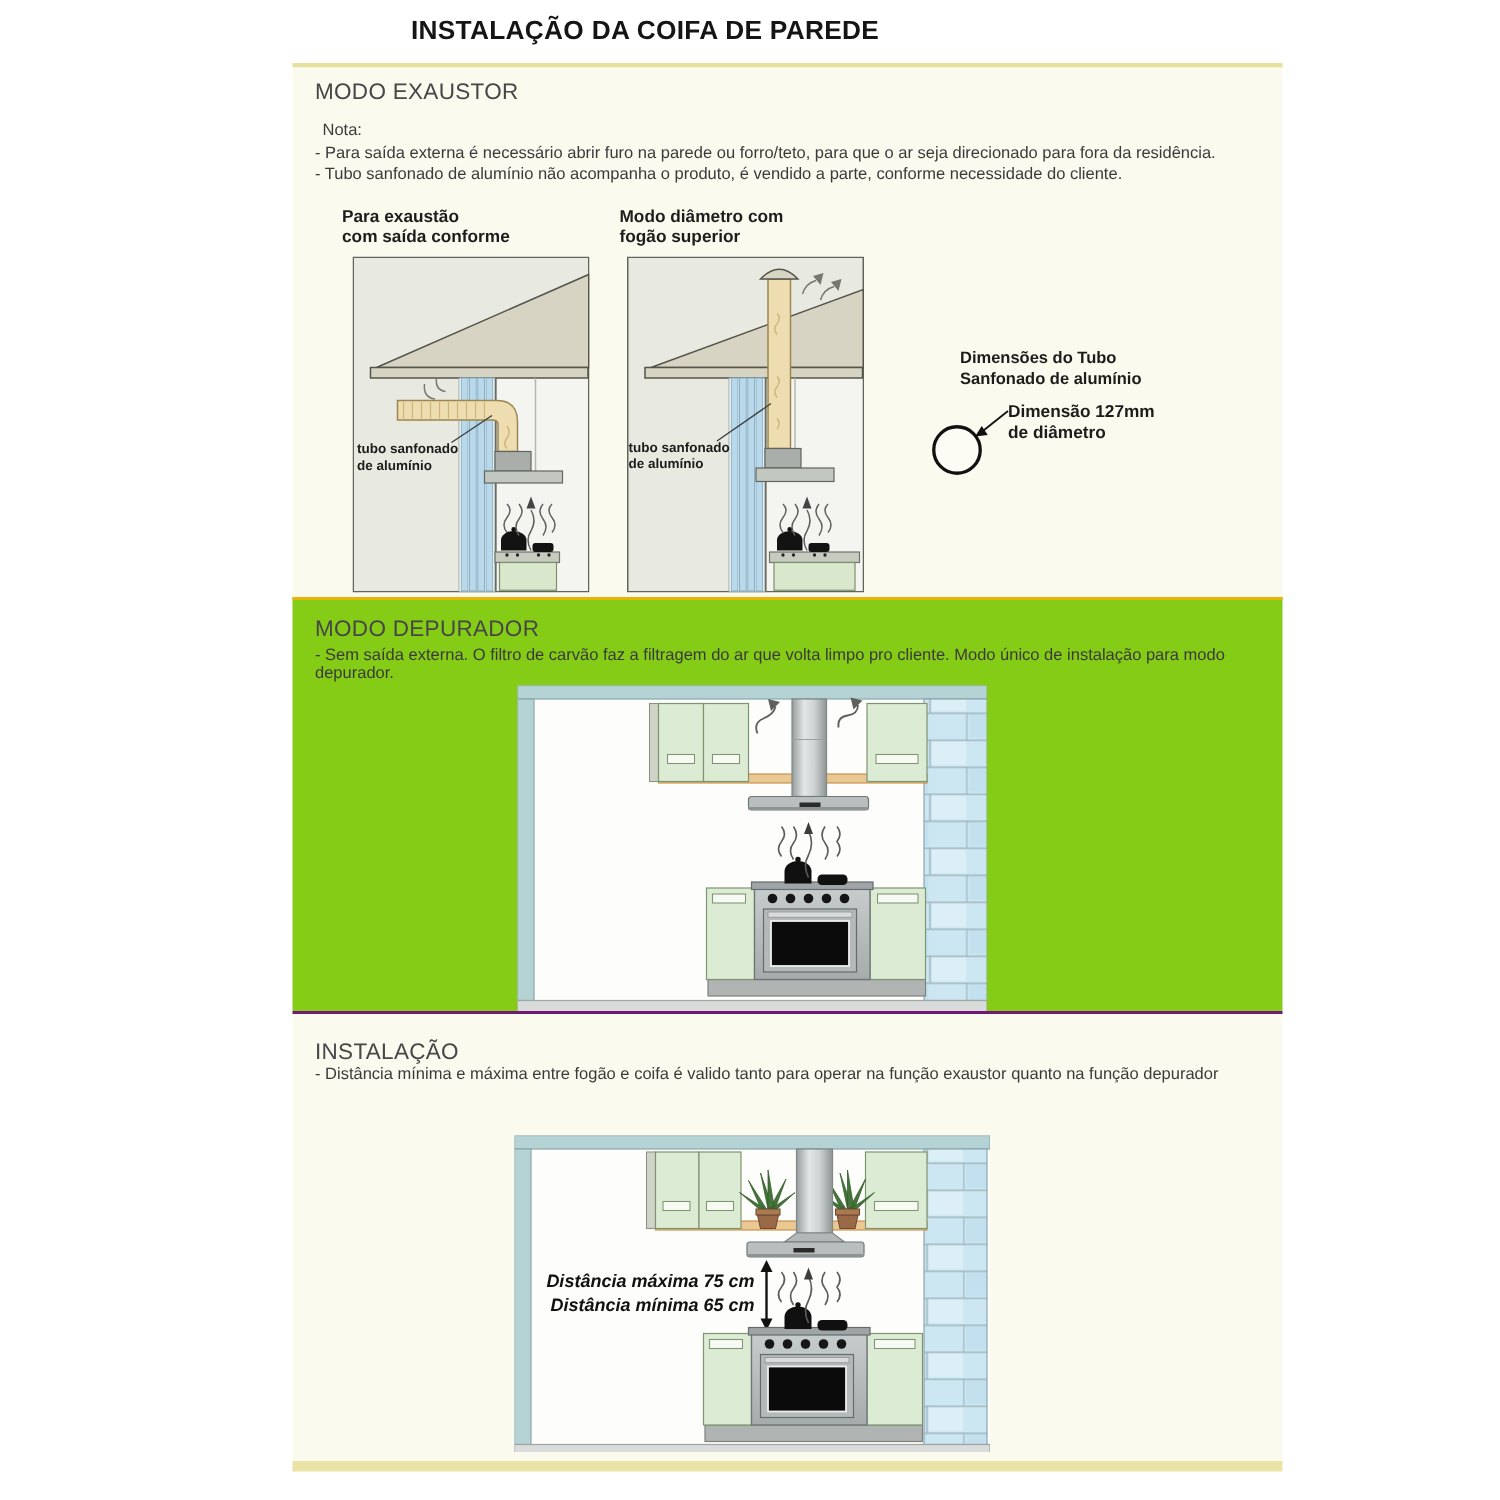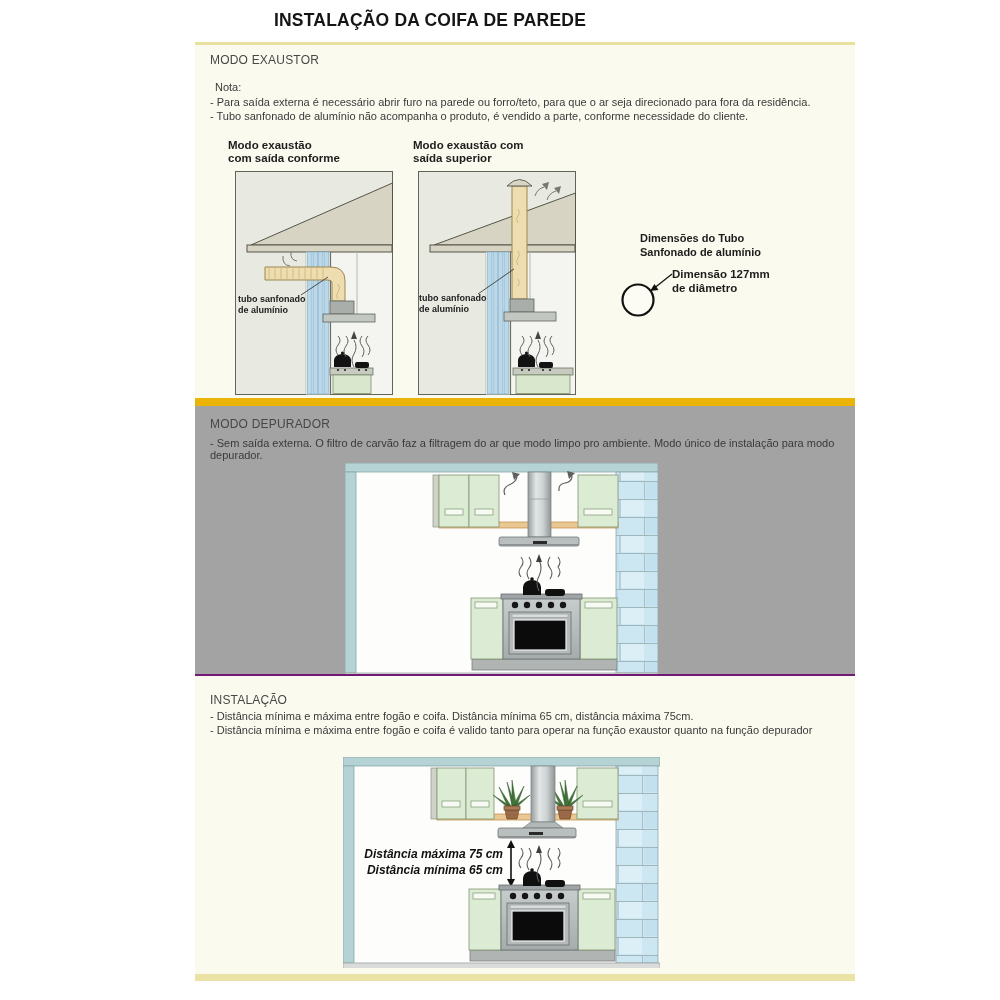--- a/index.html
+++ b/index.html
@@ -1,24 +1,24 @@
 <!DOCTYPE html>
 <html><head>
 <meta charset="utf-8">
 <style>
   html,body{margin:0;padding:0;background:#fff;}
   .page{position:relative;width:860px;height:1000px;background:#ffffff;font-family:"Liberation Sans",sans-serif;overflow:hidden;}
   .title{position:absolute;top:10px;left:0;right:0;text-align:center;font-size:17.5px;font-weight:bold;color:#151515;letter-spacing:.2px;}
   .content{position:absolute;left:195px;top:42px;width:660px;height:936px;border-top:3px solid #e7e09f;box-sizing:border-box;}
   .section{position:absolute;left:0;width:660px;}
   .sec-exaustor{top:0;height:353px;background:#fbfaee;}
-  .sec-depurador{top:353px;height:276px;background:#a3a3a3;border-top:8px solid #eab308;box-sizing:border-box;}
+  .sec-depurador{top:353px;height:276px;background:#84cc16;border-top:2px solid #eab308;box-sizing:border-box;}
   .sec-instalacao{top:629px;height:300px;background:#fbfaee;border-top:2px solid #701a75;box-sizing:border-box;}
   .bottom-band{position:absolute;top:929px;left:0;width:660px;height:7px;background:#ebe3a5;}
-  .sec-heading{position:absolute;font-size:12px;color:#474747;letter-spacing:.2px;text-align:center;}
+  .sec-heading{position:absolute;font-size:15px;color:#474747;letter-spacing:.2px;text-align:center;}
   .note-label{position:absolute;font-size:11px;color:#3a3a3a;}
   .notes{position:absolute;font-size:11px;color:#3a3a3a;}
   .notes p{margin:0 0 3px 0;line-height:11px;}
   .diag-title{position:absolute;font-size:11.5px;font-weight:bold;color:#1d1d1d;line-height:13px;}
   .abs{position:absolute;}
   svg text{font-family:"Liberation Sans",sans-serif;}
 </style>
 </head>
 <body>
 
@@ -29,26 +29,26 @@
 
     <div class="section sec-exaustor">
       <div class="sec-heading" style="left:15px;top:8px;">MODO EXAUSTOR</div>
       <div class="note-label" style="left:20px;top:36px;">Nota:</div>
       <div class="notes" style="left:15px;top:52px;">
         <p>- Para saída externa é necessário abrir furo na parede ou forro/teto, para que o ar seja direcionado para fora da residência.</p>
         <p>- Tubo sanfonado de alumínio não acompanha o produto, é vendido a parte, conforme necessidade do cliente.</p>
       </div>
 
       <div class="diag-title" style="left:33px;top:94px;">
-        <div>Modo exaustão</div>
+        <div>Para exaustão</div>
         <div>com saída conforme</div>
       </div>
       <div class="diag-title" style="left:218px;top:94px;">
-        <div>Modo exaustão com</div>
-        <div>saída superior</div>
+        <div>Modo diâmetro com</div>
+        <div>fogão superior</div>
       </div>
 
       <svg class="abs" style="left:40px;top:126px;" width="158" height="224" viewBox="0 0 158 224">
         <rect x="0.5" y="0.5" width="157" height="223" fill="#e8eae1" stroke="#61645a"></rect>
         <rect x="96" y="81" width="61" height="142" fill="#f4f5f1"></rect>
         <polygon points="16,74 157.5,74 157.5,12" fill="#d8d4c3" stroke="#54544a" stroke-width="1"></polygon>
         <rect x="12" y="74" width="145" height="7" fill="#d8d4c3" stroke="#54544a"></rect>
         <g>
           <rect x="71" y="81" width="24" height="142.5" fill="#ffffff" stroke="#9aa39c" stroke-width="0.6"></rect>
           <rect x="72.5" y="81" width="4.5" height="142" fill="#b9d9ea" stroke="#7fa9c2" stroke-width="0.6"></rect>
@@ -158,21 +158,21 @@
         <circle cx="38" cy="72" r="15.5" fill="#fdfcf4" stroke="#111" stroke-width="2.2"></circle>
         <line x1="55" y1="59.5" x2="72" y2="46" stroke="#111" stroke-width="1.2"></line>
         <polygon points="50,63 58.5,62 54.5,56" fill="#111"></polygon>
         <text x="72" y="50" font-size="11.5" font-weight="bold" fill="#1c1c1c">Dimensão 127mm</text>
         <text x="72" y="64" font-size="11.5" font-weight="bold" fill="#1c1c1c">de diâmetro</text>
       </svg>
     </div>
 
     <div class="section sec-depurador">
       <div class="sec-heading" style="left:15px;top:11px;">MODO DEPURADOR</div>
-      <div class="notes" style="left:15px;top:31px;">- Sem saída externa. O filtro de carvão faz a filtragem do ar que modo limpo pro ambiente. Modo único de instalação para modo depurador.</div>
+      <div class="notes" style="left:15px;top:31px;">- Sem saída externa. O filtro de carvão faz a filtragem do ar que volta limpo pro cliente. Modo único de instalação para modo depurador.</div>
 
       <svg class="abs" style="left:150px;top:57px;" width="313" height="218" viewBox="0 0 313 218">
         <defs>
           <pattern id="bp1" width="50" height="36" patternUnits="userSpaceOnUse">
             <rect width="50" height="36" fill="#cde7f2"></rect>
             <rect x="26" y="1" width="23" height="16" fill="#dceff7"></rect>
             <rect x="1" y="19" width="23" height="16" fill="#c2e0ee"></rect>
             <path d="M0,0.5 H50 M0,18.5 H50 M25,0 V18 M49.7,18 V36" stroke="#9fb6bd" stroke-width="1" fill="none"></path>
           </pattern>
           <linearGradient id="hg1" x1="0" y1="0" x2="1" y2="0">
@@ -247,21 +247,20 @@
             <path d="M194,128 q-4,-8 0,-15 q4,-8 0,-16"></path>
           </g>
           <polygon points="191,99 197,99 194,91" fill="#3d3d3d"></polygon>
         </g>
       </svg>
     </div>
 
     <div class="section sec-instalacao">
       <div class="sec-heading" style="left:15px;top:17px;">INSTALAÇÃO</div>
       <div class="notes" style="left:15px;top:35px;">
-        <p>- Distância mínima e máxima entre fogão e coifa. Distância mínima 65 cm, distância máxima 75cm.</p>
         <p>- Distância mínima e máxima entre fogão e coifa é valido tanto para operar na função exaustor quanto na função depurador</p>
       </div>
 
       <svg class="abs" style="left:148px;top:81px;" width="317" height="211" viewBox="0 0 317 211">
         <defs>
           <pattern id="bp2" width="50" height="36" patternUnits="userSpaceOnUse">
             <rect width="50" height="36" fill="#cde7f2"></rect>
             <rect x="26" y="1" width="23" height="16" fill="#dceff7"></rect>
             <rect x="1" y="19" width="23" height="16" fill="#c2e0ee"></rect>
             <path d="M0,0.5 H50 M0,18.5 H50 M25,0 V18 M49.7,18 V36" stroke="#9fb6bd" stroke-width="1" fill="none"></path>

